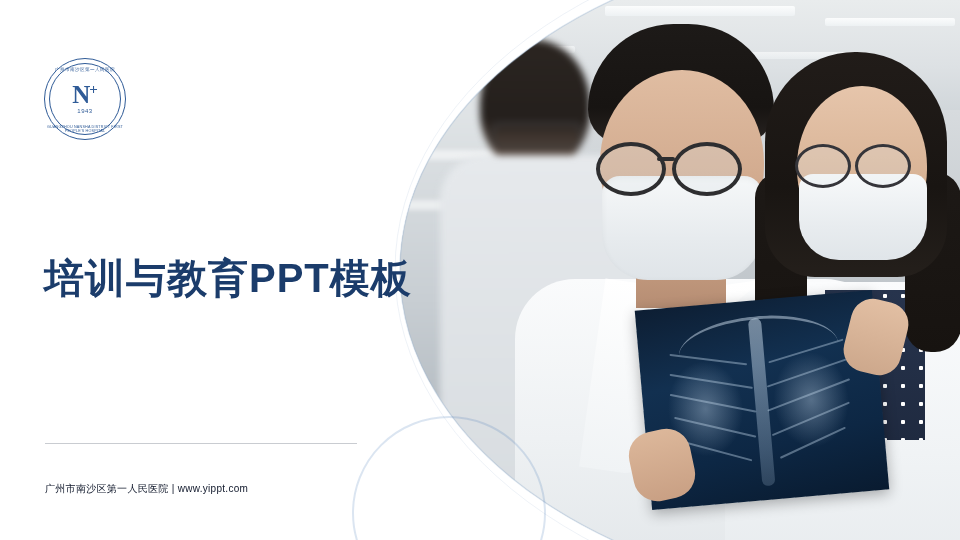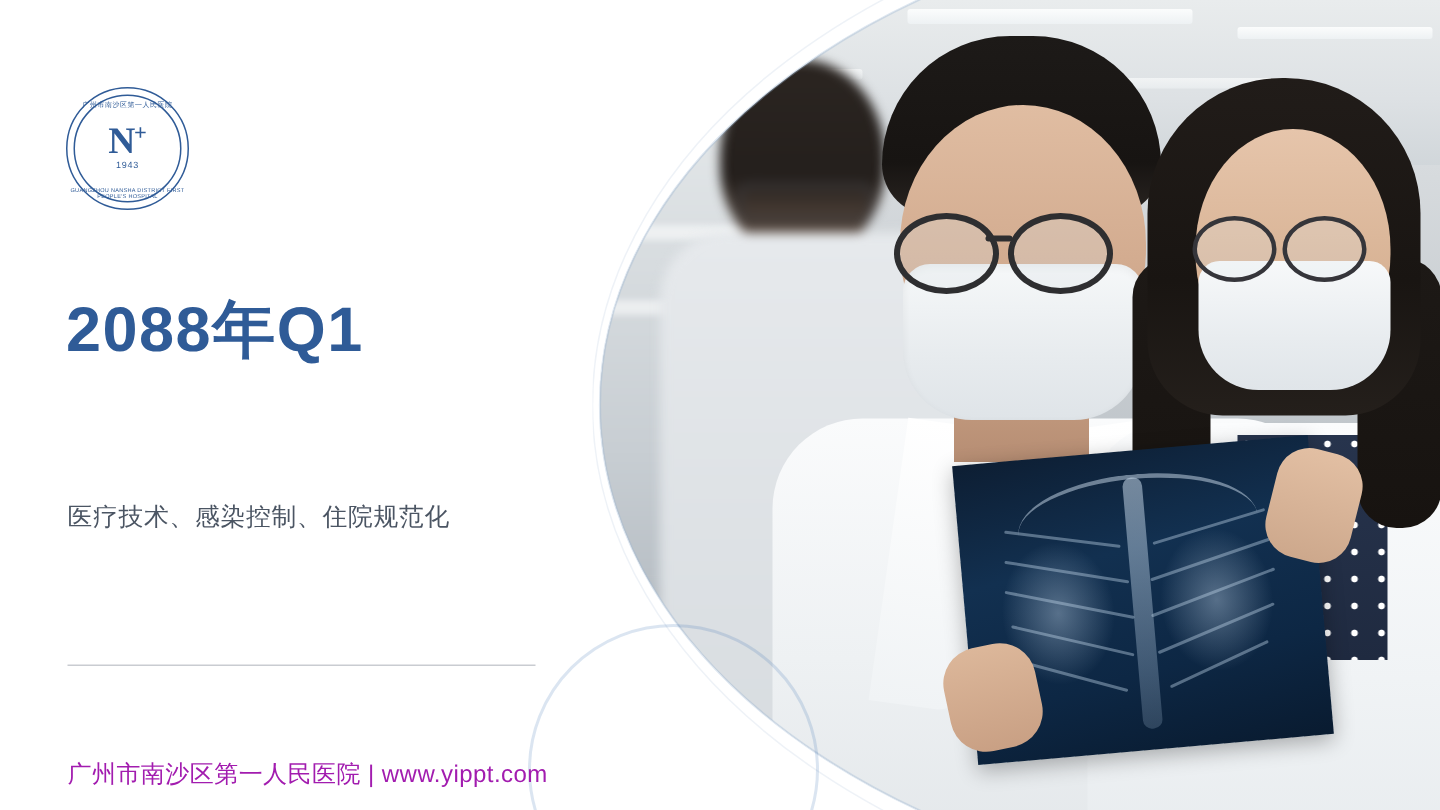--- a/index.html
+++ b/index.html
@@ -422,23 +422,23 @@
   .meta-row .value { font-weight: bold; color: #1f2937; }
   .meta-sep {
     display: inline-block;
     width: 1px; height: 14px;
     background: #c2c6cc;
     margin: 0 18px;
   }
 
   .footer {
     position: absolute;
-    left: 45px; top: 506px;
-    font-size: 16px;
-    color: #a21caf;
+    left: 45px; top: 482px;
+    font-size: 10px;
+    color: #0f172a;
     letter-spacing: .3px;
     white-space: nowrap;
   }
 </style>
 </head>
 <body>
 
 <div class="slide">
 
   <div class="photo-panel">
@@ -523,22 +523,21 @@
   <div class="left">
 
     <div class="logo">
       <div class="logo-circle"></div>
       <div class="logo-top-text">广州市南沙区第一人民医院</div>
       <div class="logo-mark"><span>N</span><span class="plus">+</span></div>
       <div class="logo-year">1943</div>
       <div class="logo-bottom-text">GUANGZHOU NANSHA DISTRICT FIRST PEOPLE'S HOSPITAL</div>
     </div>
 
-    <div class="title-1">2088年Q1</div>
-    <div class="subtitle">医疗技术、感染控制、住院规范化</div>
+    <div class="title-2">培训与教育PPT模板</div>
 
     <div class="divider"></div>
 
 
     <div class="footer">广州市南沙区第一人民医院 | www.yippt.com</div>
   </div>
 
 </div>
 
 </body></html>

